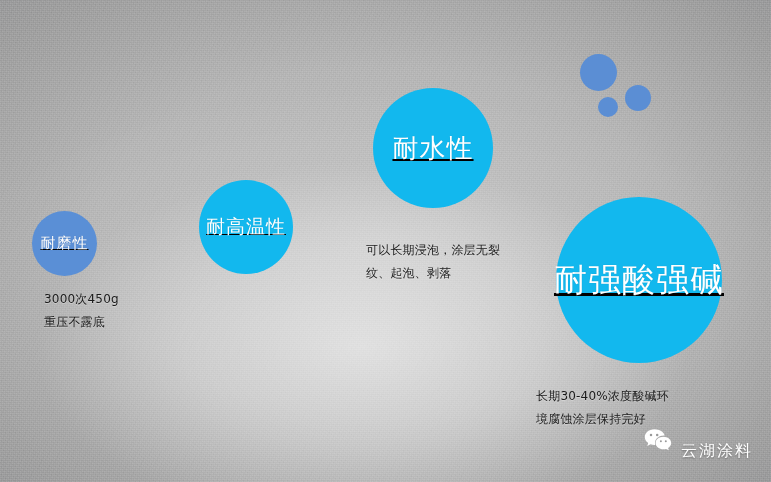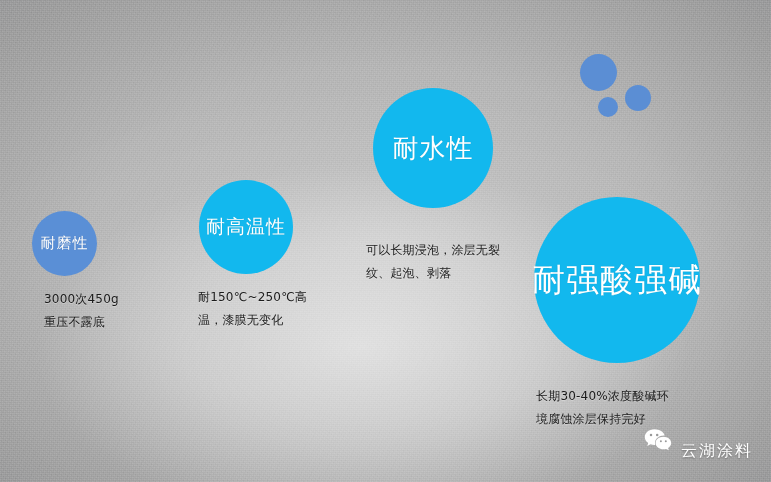--- a/index.html
+++ b/index.html
@@ -32,20 +32,21 @@
     mix-blend-mode: overlay;
   }
 
   .bubble {
     position: absolute;
     border-radius: 50%;
     display: flex;
     align-items: center;
     justify-content: center;
     box-sizing: border-box;
+    text-decoration: underline;
   }
   .bubble-label {
     color: #ffffff;
     font-weight: 400;
     letter-spacing: 1px;
     white-space: nowrap;
     text-shadow: 0 0 1px rgba(0,0,0,0.18);
   }
 
   .caption {
@@ -92,30 +93,28 @@
 
   <div class="bubble" style="left:32px; top:211px; width:65px; height:65px; background:#5a8fd6;">
     <span class="bubble-label" style="font-size:15px;">耐磨性</span>
   </div>
   <div class="caption" style="left:44px; top:288px; width:140px;">3000次450g
 重压不露底</div>
 
   <div class="bubble" style="left:199px; top:180px; width:94px; height:94px; background:#12b8ee;text-align:right;">
     <span class="bubble-label" style="font-size:19px;">耐高温性</span>
   </div>
-  <div class="caption" style="left:198px; top:286px; width:150px;">耐150℃~250℃高
-温，漆膜无变化</div>
 
   <div class="bubble" style="left:373px; top:88px; width:120px; height:120px; background:#12b8ee;">
     <span class="bubble-label" style="font-size:26px;">耐水性</span>
   </div>
   <div class="caption" style="left:366px; top:239px; width:190px;">可以长期浸泡，涂层无裂
 纹、起泡、剥落</div>
 
-  <div class="bubble" style="left:534px; top:197px; width:166px; height:166px; background:#12b8ee;text-align:center;">
+  <div class="bubble" style="left:556px; top:197px; width:166px; height:166px; background:#12b8ee;text-align:center;">
     <span class="bubble-label" style="font-size:33px;">耐强酸强碱</span>
   </div>
   <div class="caption" style="left:536px; top:385px; width:190px;">长期30-40%浓度酸碱环
 境腐蚀涂层保持完好</div>
 
   <div id="footer">
     <span style="display:inline-block;">
       <svg width="28" height="24" viewBox="0 0 28 24" xmlns="http://www.w3.org/2000/svg">
         <path d="M10.4 1.2C5.0 1.2 0.8 4.8 0.8 9.1c0 2.4 1.3 4.6 3.4 6.0l-0.9 2.8 3.2-1.6c1.2 0.4 2.5 0.6 3.9 0.6 0.3 0 0.6 0 0.9 0-0.2-0.6-0.3-1.3-0.3-2.0 0-4.1 3.9-7.4 8.8-7.4 0.3 0 0.6 0 0.9 0C19.8 4.0 15.6 1.2 10.4 1.2z" fill="#ffffff"></path>
         <circle cx="7.0" cy="6.9" r="1.25" fill="#9a9a9a"></circle>

